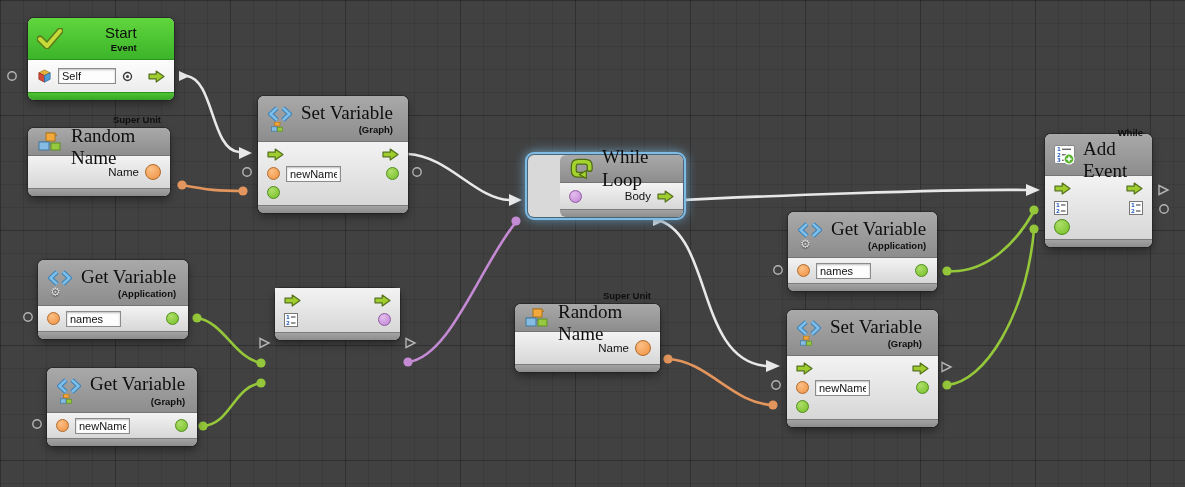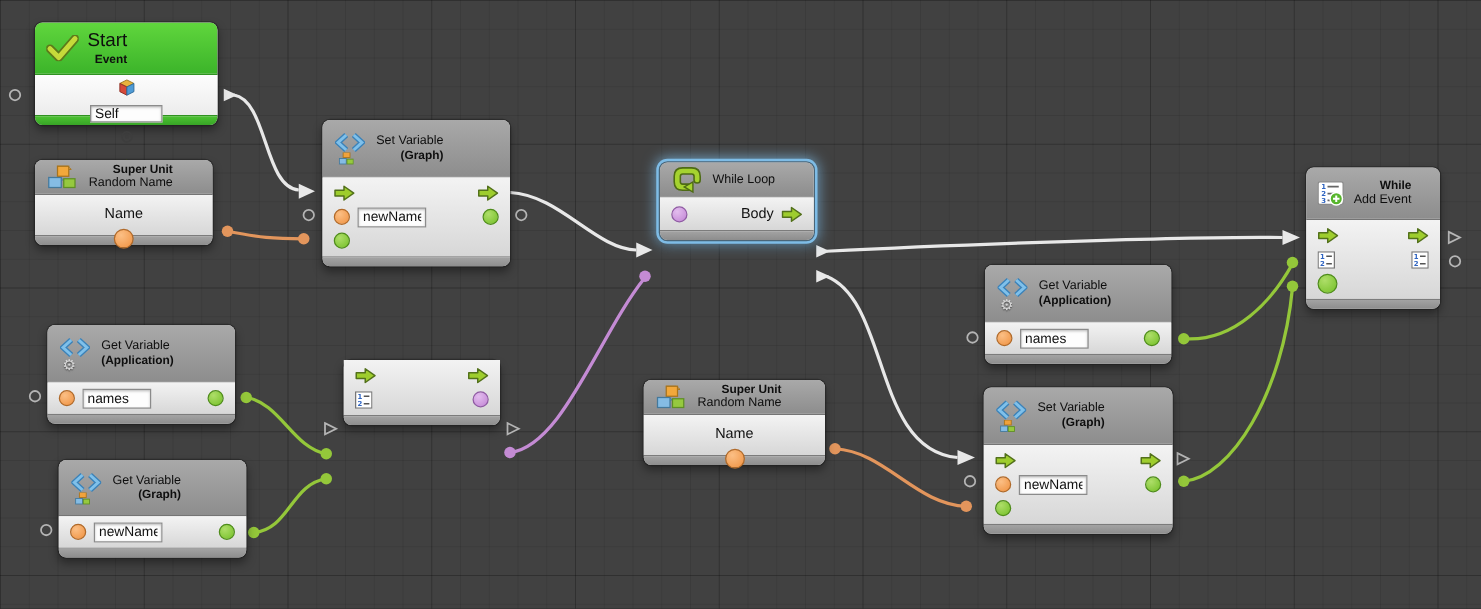--- a/index.html
+++ b/index.html
@@ -16,27 +16,27 @@
   }
   #wires{position:absolute;left:0;top:0;z-index:1;}
   .node{position:absolute;z-index:2;border-radius:6px;background:#d9d9d9;
     box-shadow:0 0 0 1px rgba(30,30,30,.55),0 4px 8px rgba(0,0,0,.4);}
   .node.selected{box-shadow:0 0 0 1px rgba(30,30,30,.55),0 0 0 3px #7ebce6,
     0 0 11px 3px rgba(126,188,230,.8),0 4px 8px rgba(0,0,0,.4);}
   .hdr{display:flex;align-items:center;gap:7px;padding:0 9px;box-sizing:border-box;
     background:linear-gradient(#a9a9a9,#8d8d8d);border-radius:6px 6px 0 0;
     border-bottom:1px solid #747474;}.h42{height:42px}.h44{height:28px}.h45{height:45px}.h46{height:46px}
   .ttl{line-height:1.18;color:#0e0e0e;}
-  .t-big{font-size:10px;}
-  .t-xbig{font-size:15px;}
+  .t-big{font-size:19px;font-family:Liberation Serif, serif;}
+  .t-xbig{font-size:15px;margin-left:35px;}
   .t-small{font-size:9.5px;font-weight:bold;text-align:right;}
   .body{background:linear-gradient(#f3f3f3,#d7d7d7);padding:3px 0;}
   .row{display:flex;align-items:center;height:19px;padding:0 9px;gap:6px;
     font-size:11.5px;color:#111;}
-  .row26{height:26px;flex-direction:column;}
+  .row26{height:26px;}
   .ftr{height:7px;background:linear-gradient(#a3a3a3,#8d8d8d);
     border-radius:0 0 6px 6px;border-top:1px solid #7c7c7c;}
   .spacer{flex:1}
   .pc{width:13px;height:13px;border-radius:50%;box-sizing:border-box;flex:none;}
   .p-orange{background:radial-gradient(circle at 35% 30%,#fbbf85,#ef9140);border:1.5px solid #b06a2a;}
   .p-green{background:radial-gradient(circle at 35% 30%,#aede69,#74bf27);border:1.5px solid #4f8c1b;}
   .p-purple{background:radial-gradient(circle at 35% 30%,#e3bdee,#c184d4);border:1.5px solid #8f5aa3;}
   .p-big{width:16px;height:16px;}
   .field{height:16px;box-sizing:border-box;border:1px solid #8b8b8b;background:#fdfdfd;
     font:11px "Liberation Sans","DejaVu Sans",sans-serif;color:#111;padding:0 3px;
@@ -227,21 +227,21 @@
         <span class="spacer"></span>
         <span class="pc p-green"></span>
       </div>
       <div class="row">
         <span class="pc p-green"></span>
       </div>
     </div>
     <div class="ftr"></div>
   </div>
 
-  <div class="node selected" style="left:528px;top:130px;width:123px;">
+  <div class="node selected" style="left:528px;top:155px;width:123px;padding-left:32px;">
     <div class="hdr h44">
       <span class="icn">
         <svg width="26" height="23" viewBox="0 0 27 23">
           <path d="M14 18 H9.5 Q5 18 5 13.5 V9 Q5 4.5 9.5 4.5 H17 Q21.5 4.5 21.5 9 V12" fill="none" stroke="#4e6b15" stroke-width="6.4" stroke-linejoin="round" stroke-linecap="round"></path>
           <path d="M14 18 H9.5 Q5 18 5 13.5 V9 Q5 4.5 9.5 4.5 H17 Q21.5 4.5 21.5 9 V12" fill="none" stroke="#a5d32f" stroke-width="3.8" stroke-linejoin="round" stroke-linecap="round"></path>
           <polygon points="18,13.6 18,22 10.8,17.8" fill="#a5d32f" stroke="#4e6b15" stroke-width="1.2"></polygon>
         </svg>
         </span>
       <span class="ttl">
           <div class="t-big">While Loop</div>

